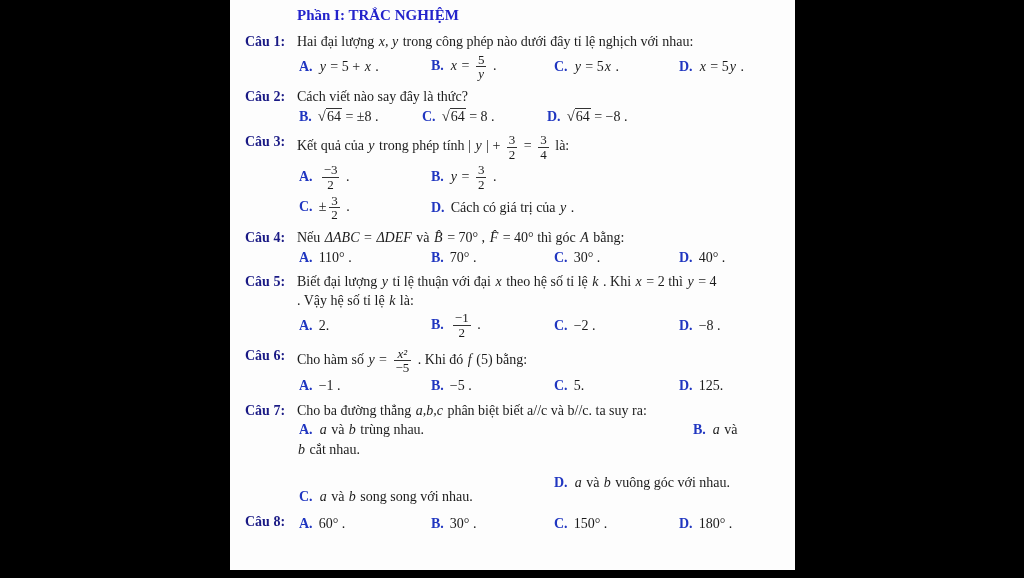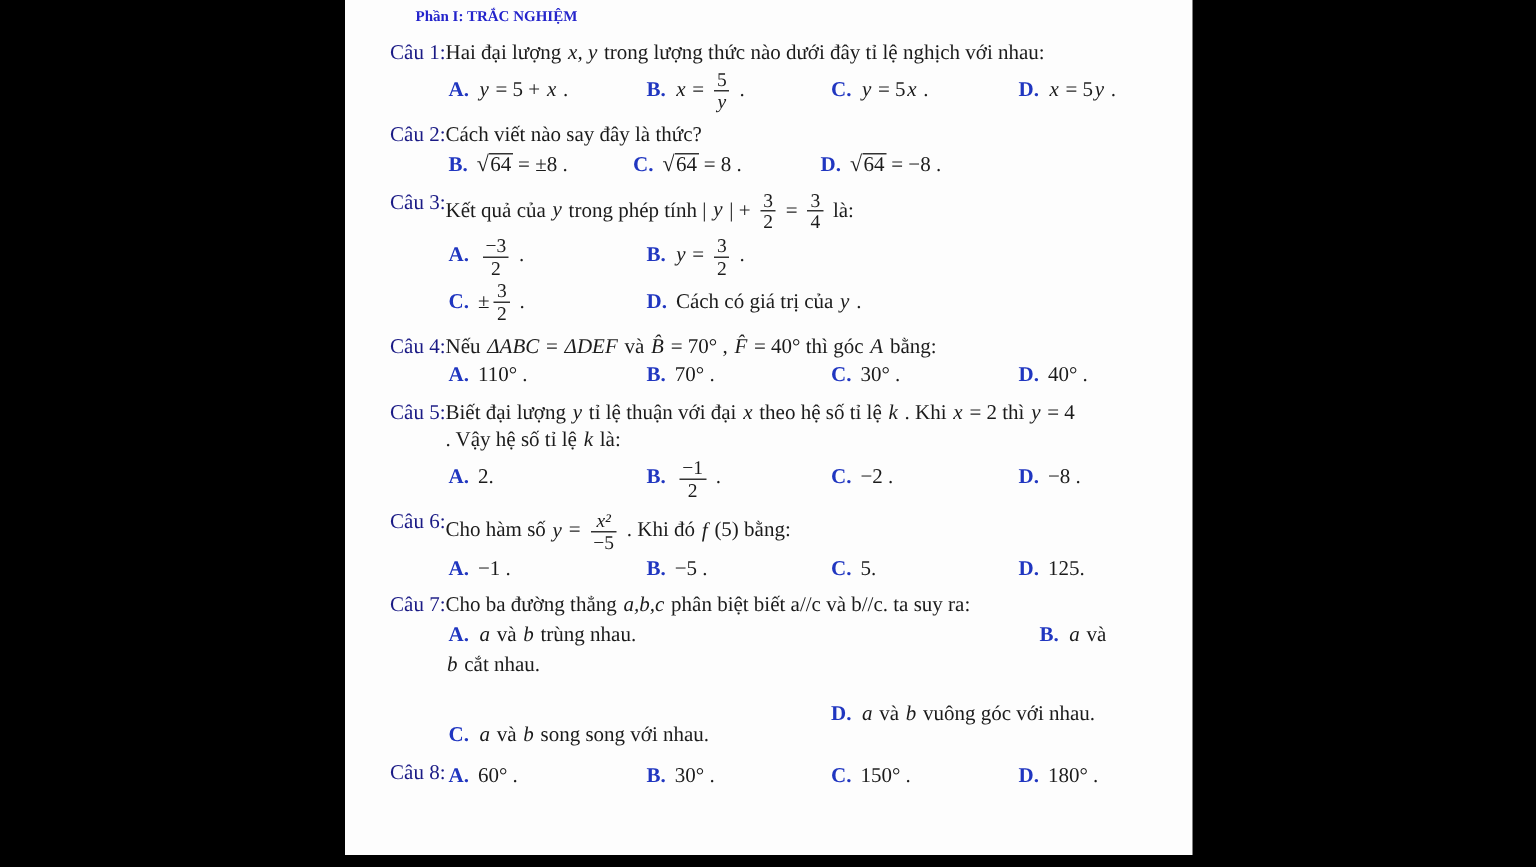--- a/index.html
+++ b/index.html
@@ -15,32 +15,31 @@
     width:565px;height:570px;
     background:#fdfdfd;
     box-sizing:border-box;
     padding:6px 10px 0 15px;
     color:var(--body,#1b1b1b);
     font-size:14px;
     line-height:1.26;
     overflow:hidden;
   }
   .heading{
-    margin-left:32px;
+    margin-left:52px;
     margin-bottom:8px;
     font-weight:bold;
-    font-size:10px;
+    font-size:15px;
     color:var(--heading,#2323cb);
   }
   .question{display:flex;margin-bottom:5px;}
   .qlabel{
     flex:0 0 52px;width:52px;
-    font-weight:normal;
+    font-weight:bold;
     color:var(--label,#1a1a85);
-    text-align:right;
   }
   .qbody{flex:1;min-width:0;}
   .tline{margin-bottom:1px;}
   .optrow{display:flex;align-items:center;margin:2px 0;padding-left:2px;}
   .opt{box-sizing:border-box;padding-right:22px;}
   .row-four .c0{flex:0 0 132px;}
   .row-four .c1{flex:0 0 123px;}
   .row-four .c2{flex:0 0 125px;}
   .row-four .c3{flex:1;}
   .row-two .c0{flex:0 0 132px;}
@@ -71,21 +70,21 @@
 </style>
 </head>
 <body>
 
 <div class="paper" id="paper">
   <div class="heading">Phần I: TRẮC NGHIỆM</div>
 
 <div class="question">
       <div class="qlabel">Câu 1:</div>
       <div class="qbody">
-        <div class="tline"><span class="mt">Hai đại lượng </span><span class="mi">x, y</span><span class="mt"> trong lượng thức nào dưới đây tỉ lệ nghịch với nhau:</span></div>
+        <div class="tline"><span class="mt">Hai đại lượng </span><span class="mi">x, y</span><span class="mt"> trong công phép nào dưới đây tỉ lệ nghịch với nhau:</span></div>
         <div class="optrow row-four">
           <div class="opt c0"><span class="letter">A.</span><span class="otext"><span class="mi">y</span><span class="mt"> = 5 + </span><span class="mi">x</span><span class="mt"> .</span></span></div>
           <div class="opt c1"><span class="letter">B.</span><span class="otext"><span class="mi">x</span><span class="mt"> = </span><span class="frac">
                 <span class="num">5</span>
                 <span class="den mi">y</span>
               </span><span class="mt"> .</span></span></div>
           <div class="opt c2"><span class="letter">C.</span><span class="otext"><span class="mi">y</span><span class="mt"> = 5</span><span class="mi">x</span><span class="mt"> .</span></span></div>
           <div class="opt c3"><span class="letter">D.</span><span class="otext"><span class="mi">x</span><span class="mt"> = 5</span><span class="mi">y</span><span class="mt"> .</span></span></div>
         </div>
       </div>

